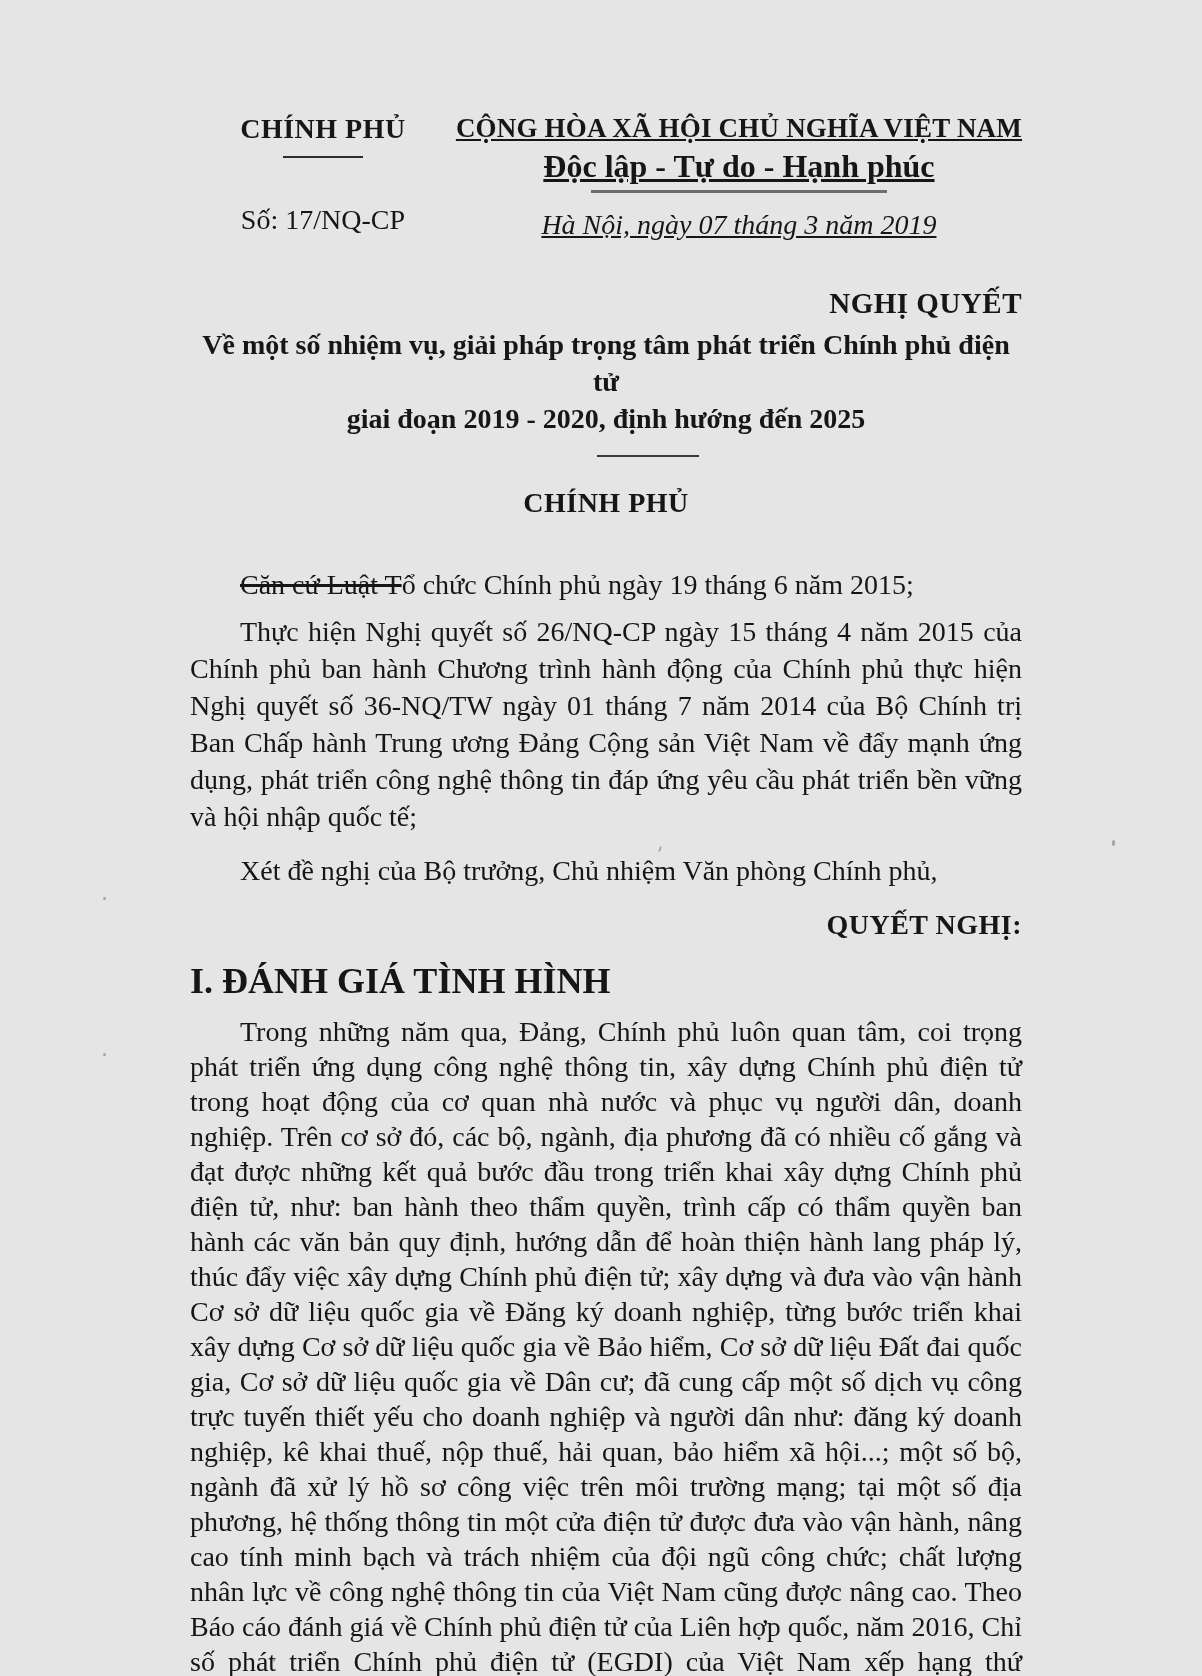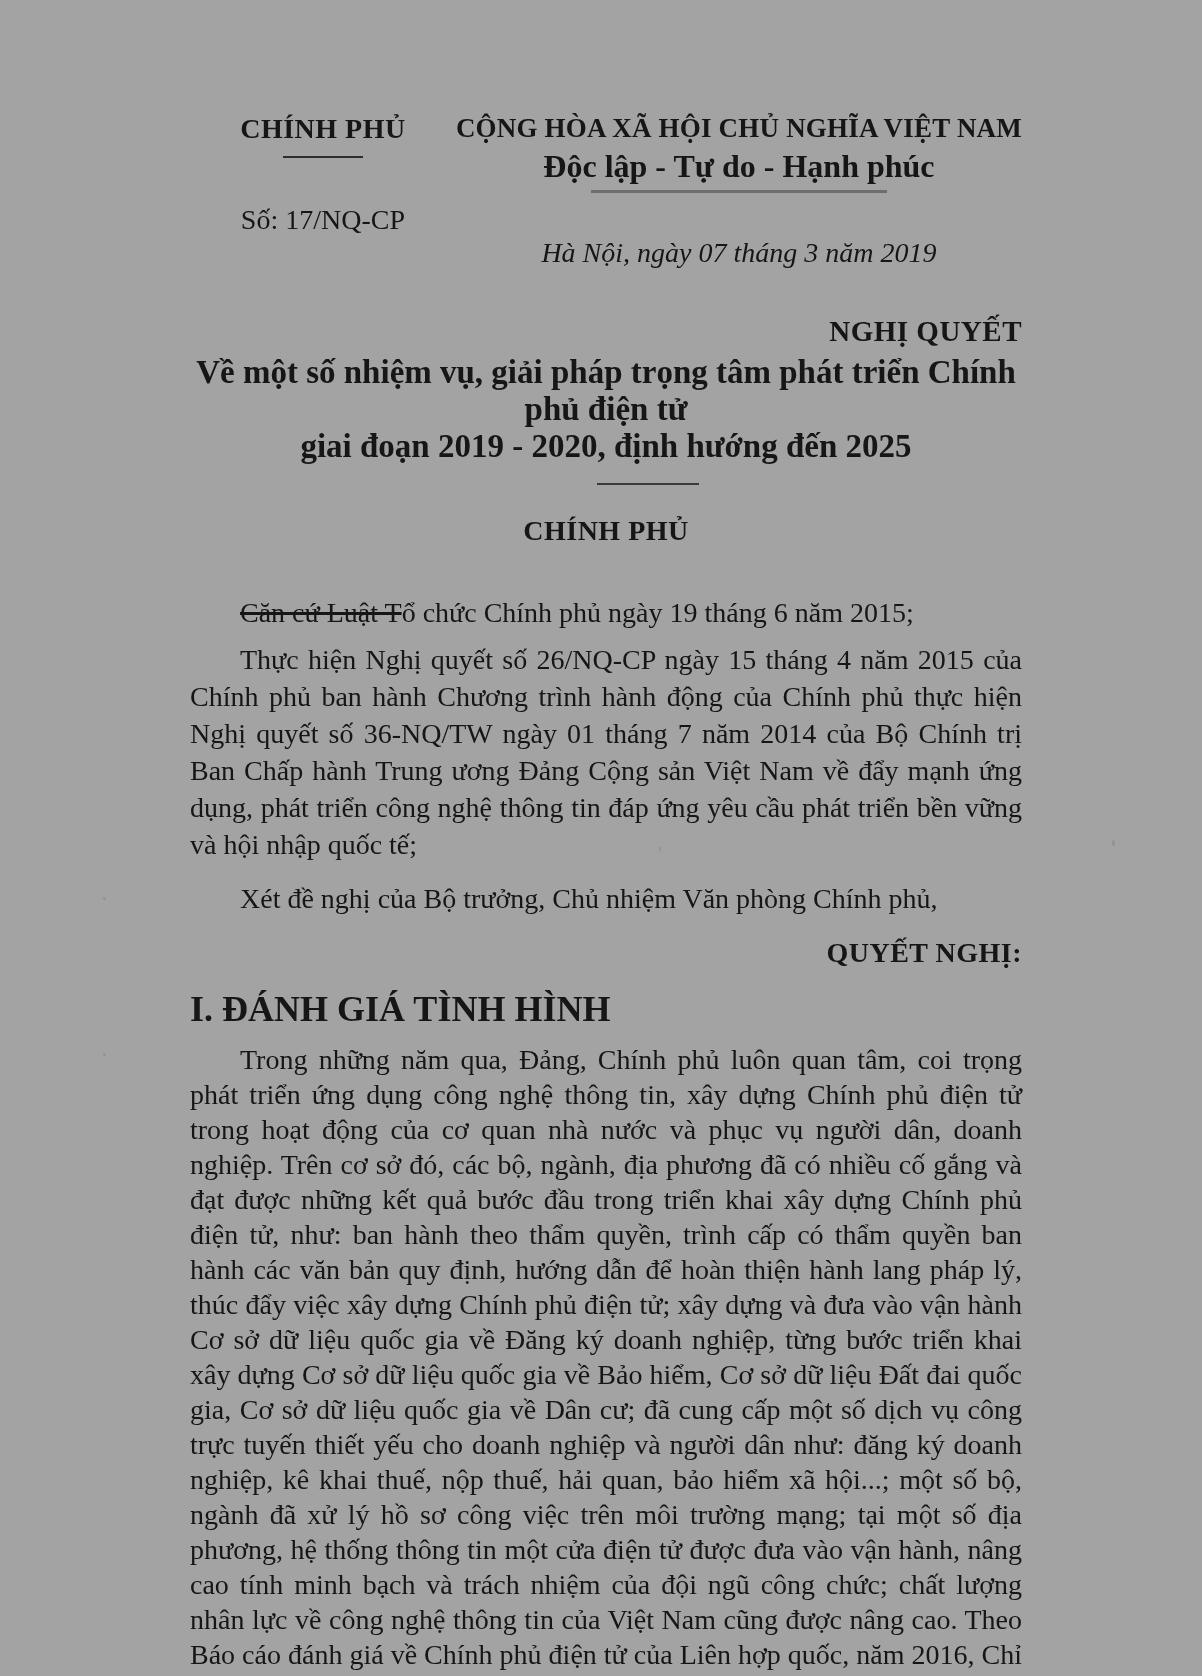--- a/index.html
+++ b/index.html
@@ -1,34 +1,34 @@
 <!DOCTYPE html>
 <html lang="vi"><head>
 <meta charset="utf-8">
 <style>
   html, body { margin: 0; padding: 0; background: #ffffff; }
   .page {
     position: relative;
     width: 1202px;
     height: 1676px;
-    background: #a3a3a3;
+    background: #e5e5e5;
     overflow: hidden;
     font-family: "Liberation Serif", "DejaVu Serif", serif;
     color: #161616;
   }
   .content {
     position: absolute;
     left: 190px;
     top: 112px;
     width: 832px;
   }
   
   .hdr { display: flex; }
   .hdr-left { width: 298px; text-align: center; }
-  .hdr-right { flex: 1; text-align: center; }
+  .hdr-right { flex: 1; text-align: center; text-decoration: underline; }
   .org {
     font-weight: bold;
     font-size: 28px;
     line-height: 33px;
     letter-spacing: 0.5px;
   }
   .rule { height: 0; }
   .rule-org {
     width: 80px;
     border-top: 2px solid #2d2d2d;
@@ -46,33 +46,33 @@
     font-weight: bold;
     font-size: 32px;
     line-height: 36px;
     margin-top: 3px;
   }
   .rule-motto {
     width: 296px;
     border-top: 3px solid #6e6e6e;
     margin: 6px auto 0;
   }
-  .place-date { font-style: italic; font-size: 28px; margin-top: 44px; white-space: nowrap; }
+  .place-date { font-style: italic; font-size: 28px; margin-top: 16px; white-space: nowrap; }
   
   .doc-type {
     text-align: right;
     font-weight: bold;
     font-size: 29px;
     margin-top: 46px;
     letter-spacing: 0.5px;
   }
   .subject-line {
     text-align: center;
     font-weight: bold;
-    font-size: 33px;
+    font-size: 28px;
     line-height: 37px;
   }
   .subject-first { margin-top: 6px; }
   .rule-title {
     width: 102px;
     border-top: 2px solid #3a3a3a;
     margin: 18px auto 0;
     transform: translateX(42px);
   }
   .issuer {

